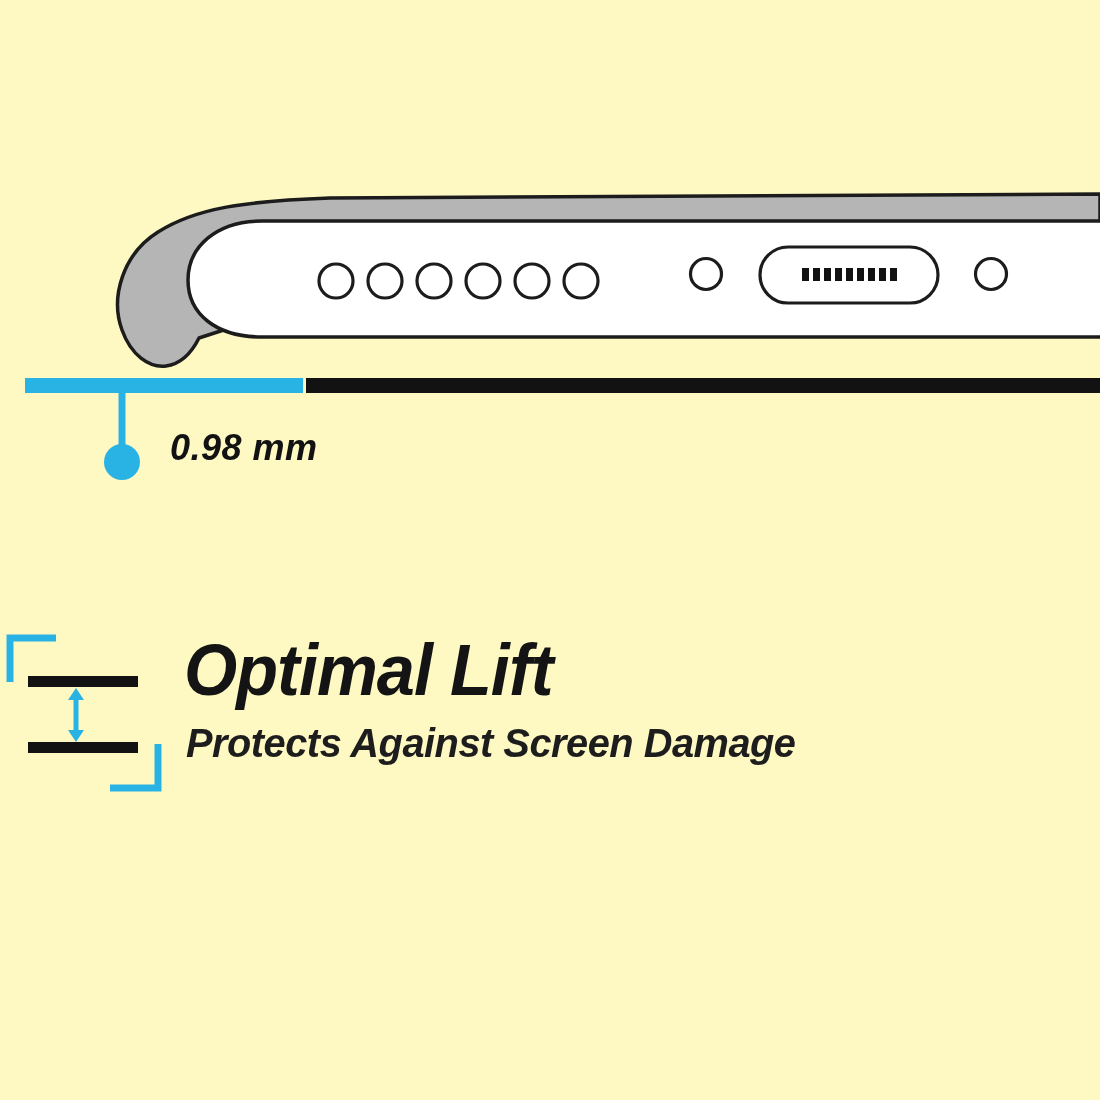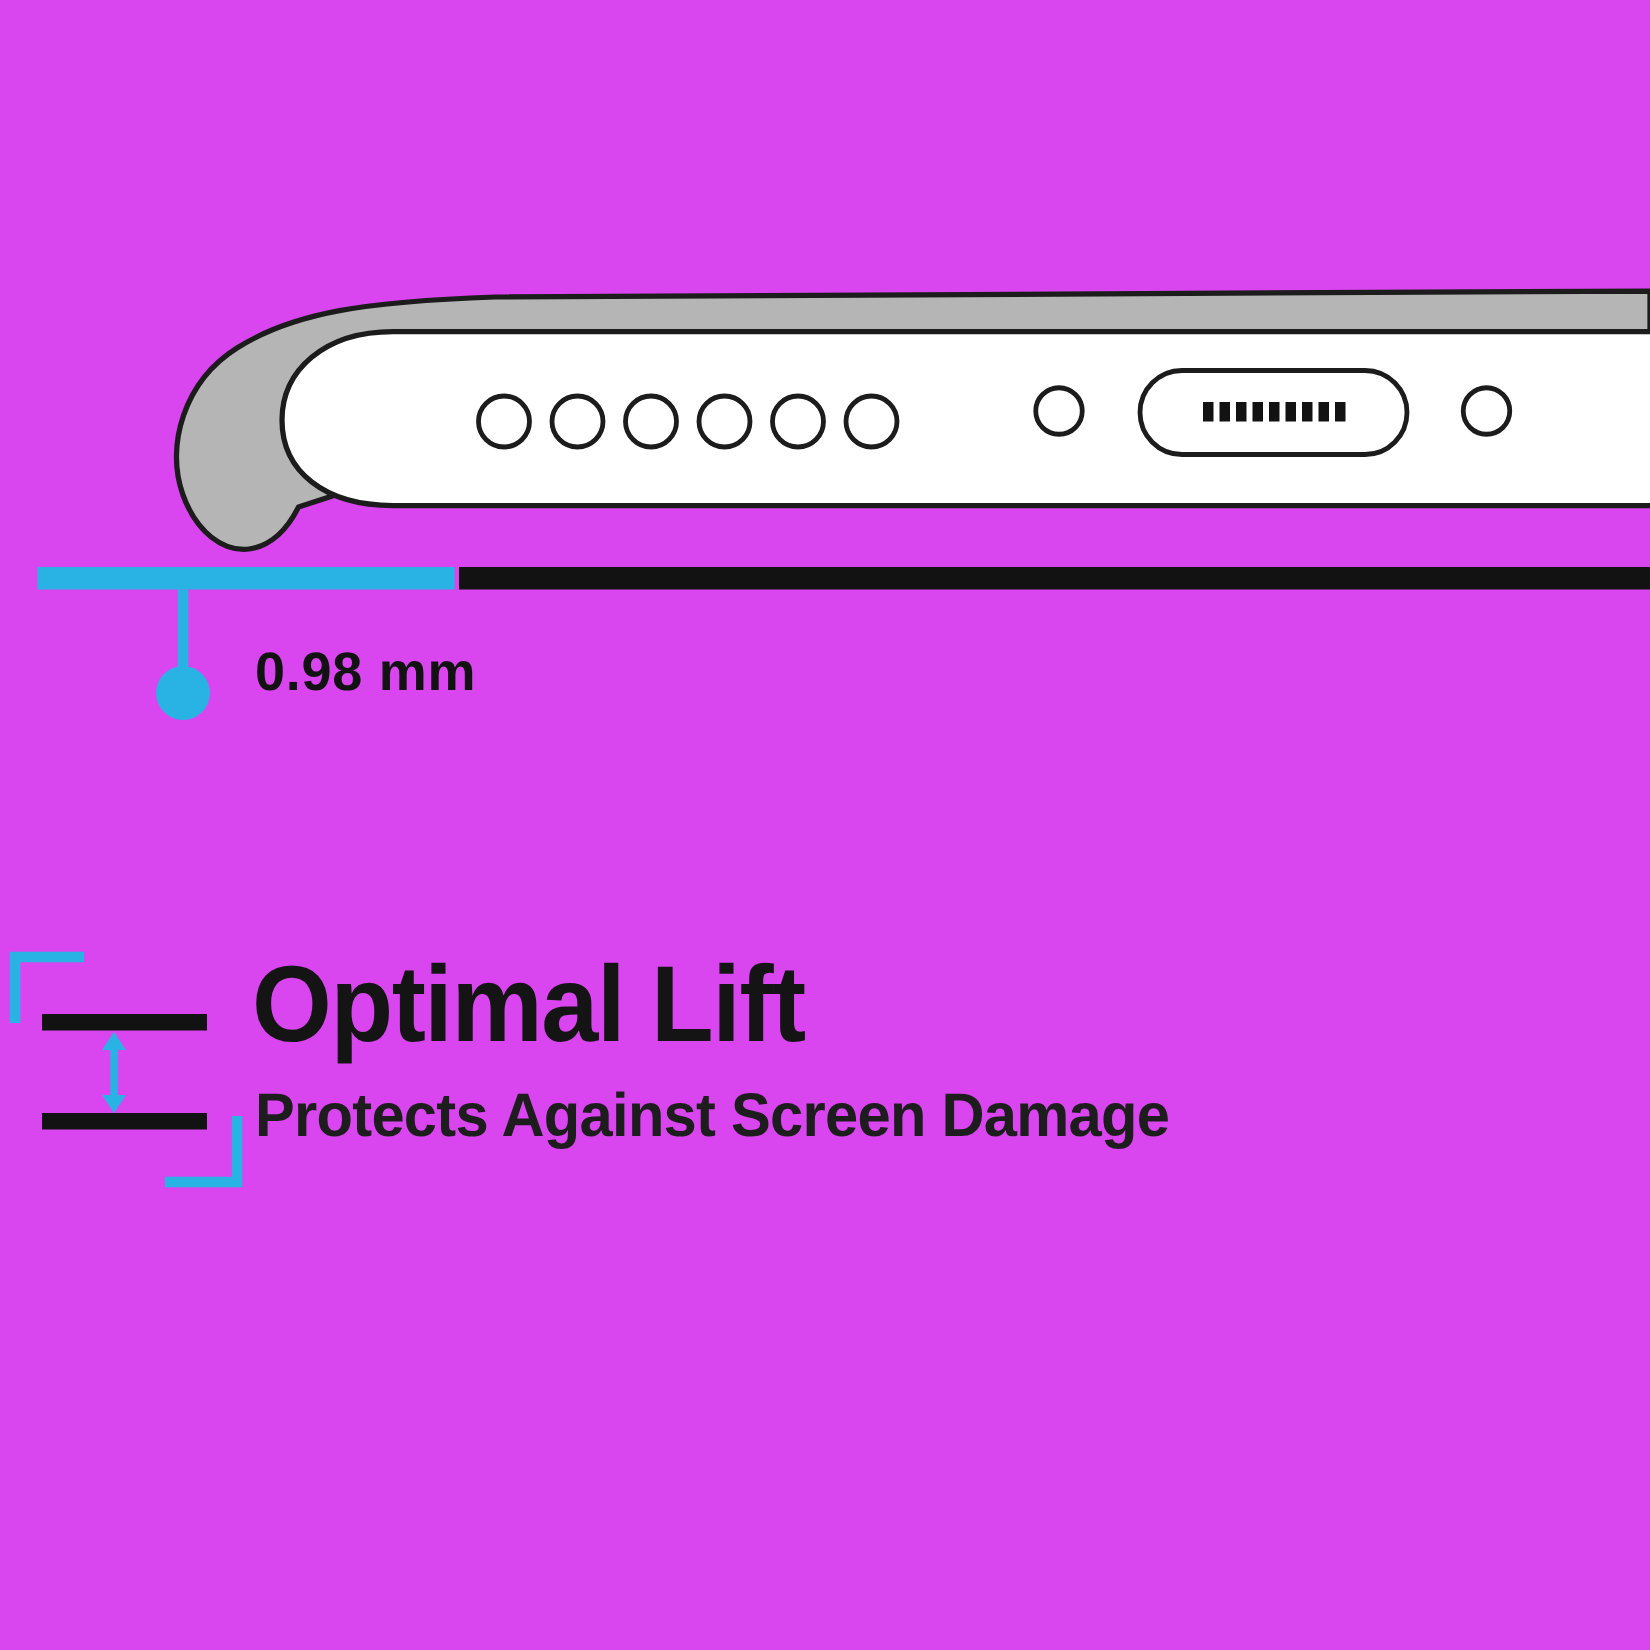--- a/index.html
+++ b/index.html
@@ -5,22 +5,23 @@
   html, body {
     margin: 0;
     padding: 0;
     background: #ffffff;
     font-family: "Liberation Sans", sans-serif;
   }
   .canvas {
     position: relative;
     width: 1100px;
     height: 1100px;
-    background: #d946ef;
+    background: #fef9c3;
     overflow: hidden;
+    font-style: italic;
   }
   .hero-svg {
     position: absolute;
     left: 0;
     top: 0;
     width: 1100px;
     height: 520px;
     display: block;
   }
   .outline {
@@ -49,21 +50,21 @@
   .lift-icon-svg {
     position: absolute;
     left: 0;
     top: 0;
     width: 180px;
     height: 170px;
     display: block;
   }
   .feature-text {
     position: absolute;
-    left: 168px;
+    left: 184px;
     top: 6px;
     width: 900px;
   }
   .feature-title {
     margin: 0;
     font-size: 72px;
     font-weight: bold;
     color: #141414;
     letter-spacing: -1px;
     line-height: 1.0;

